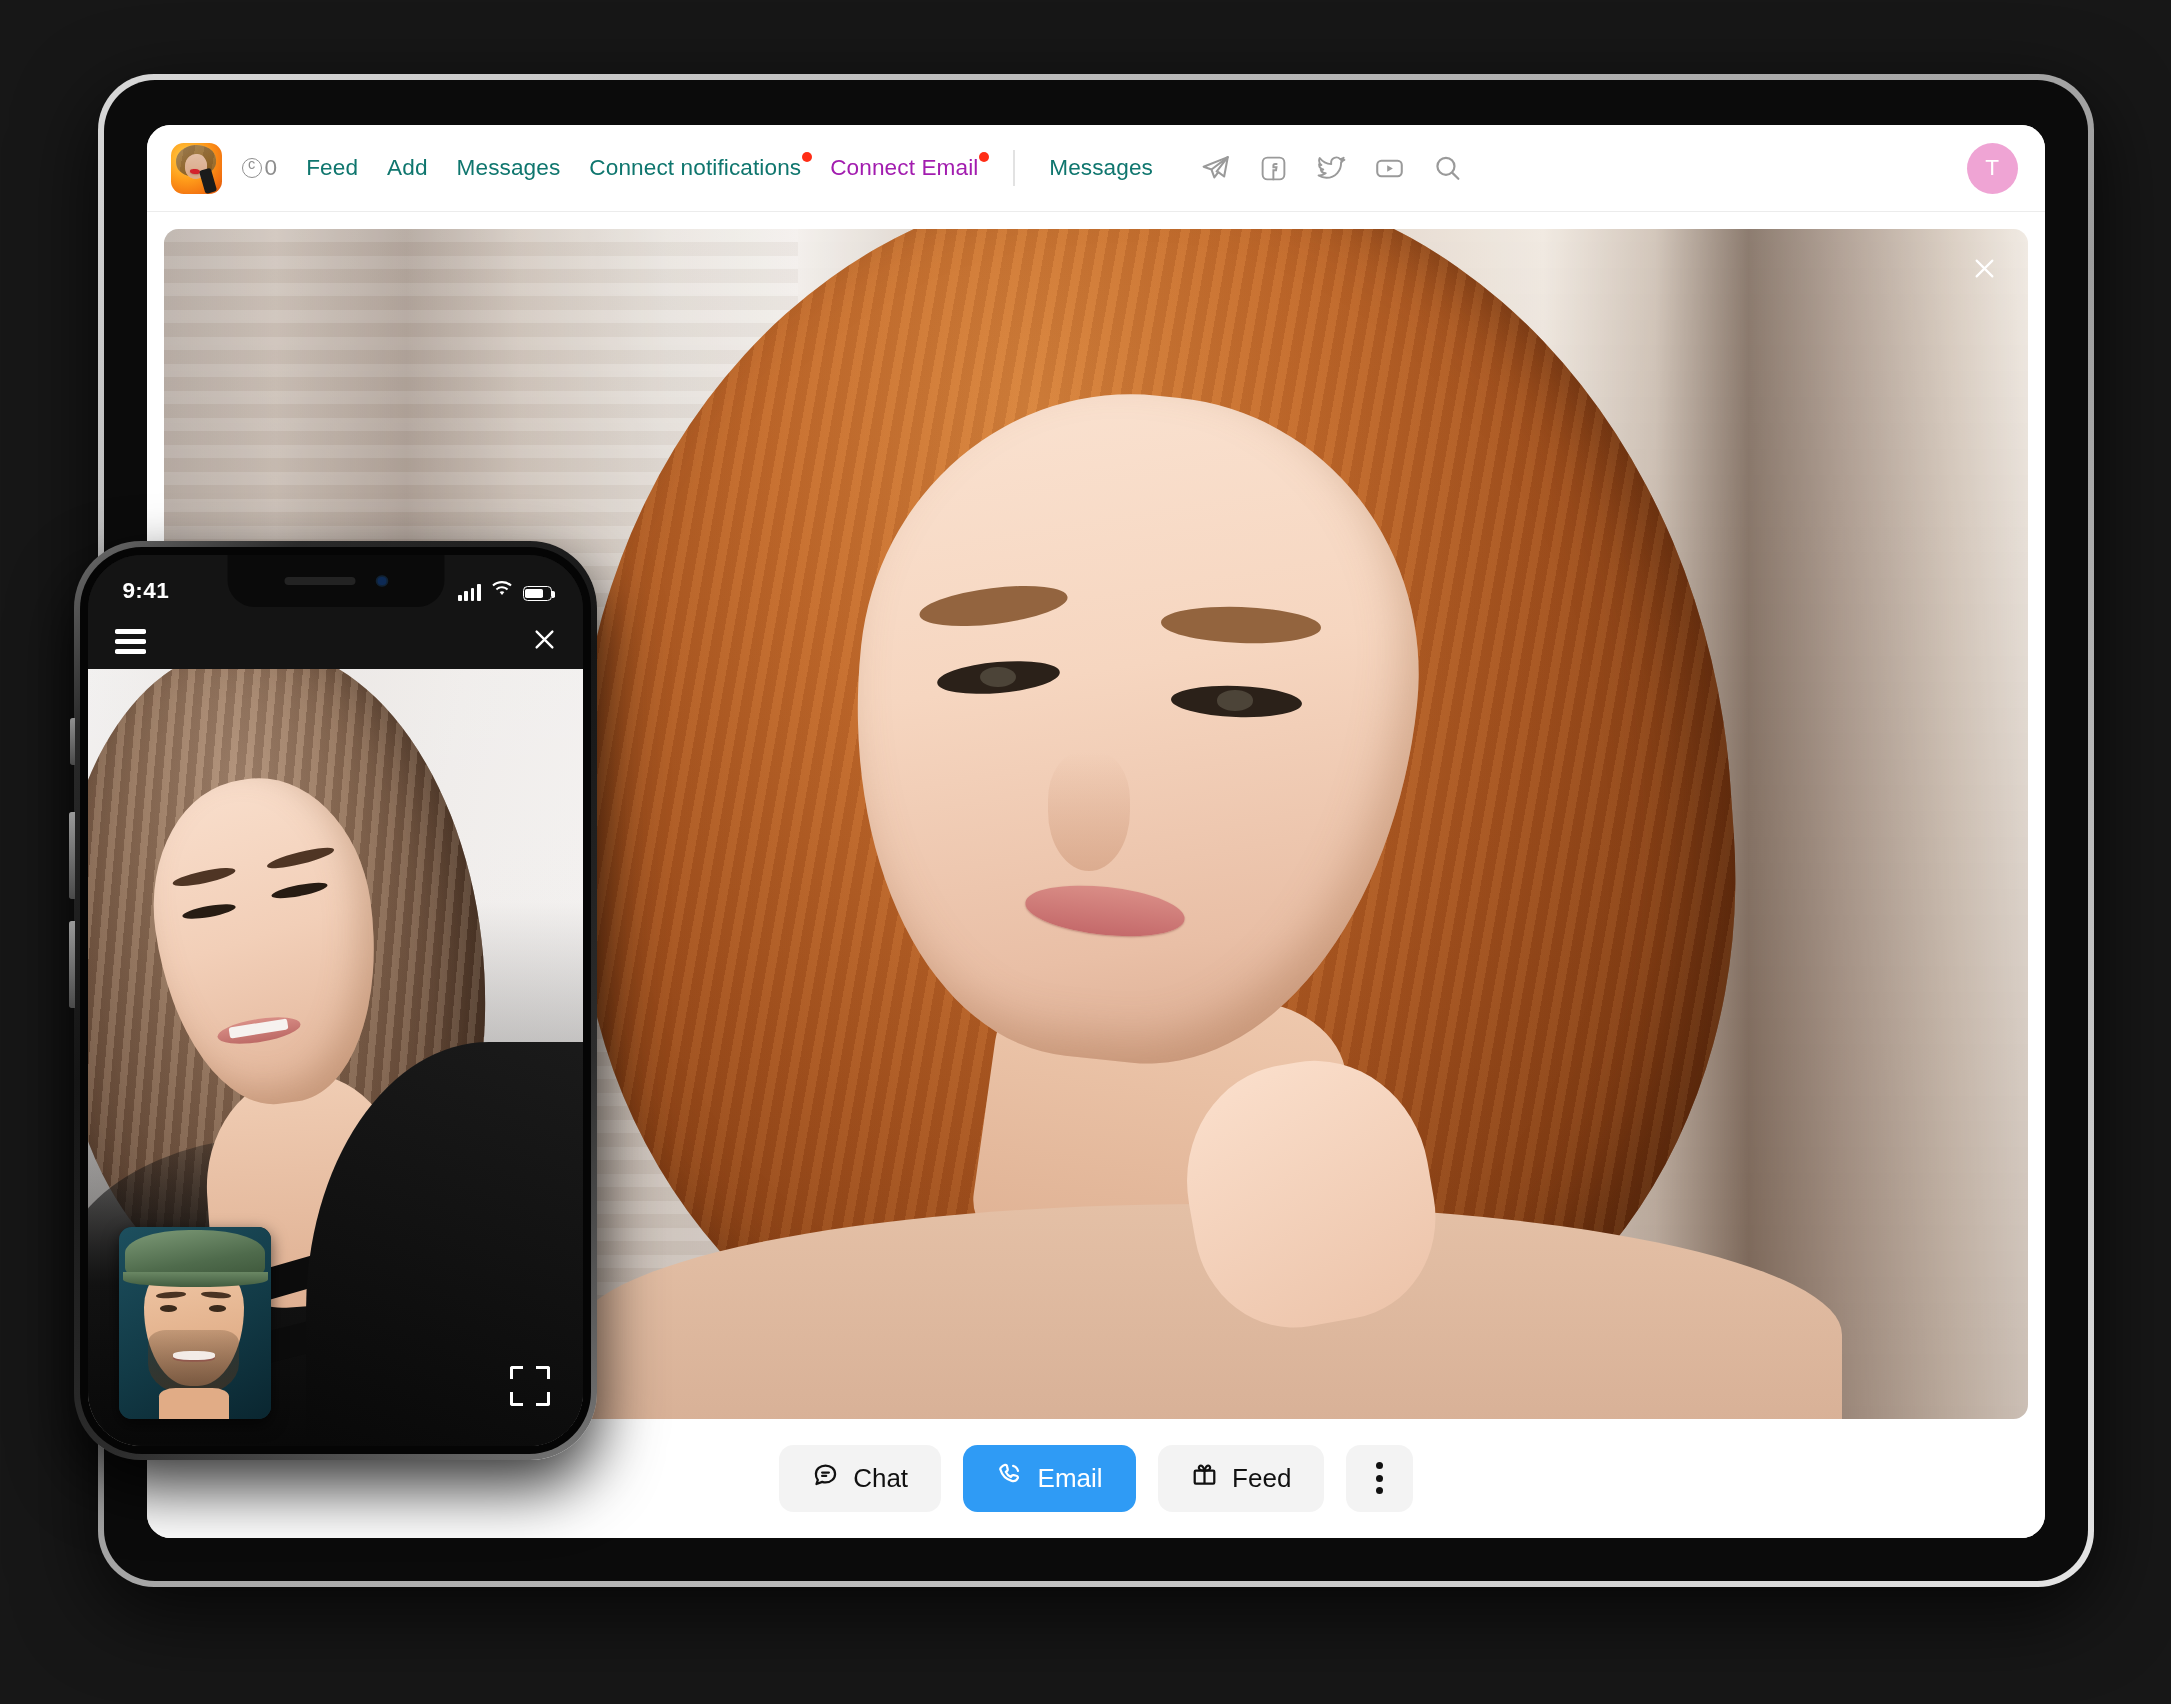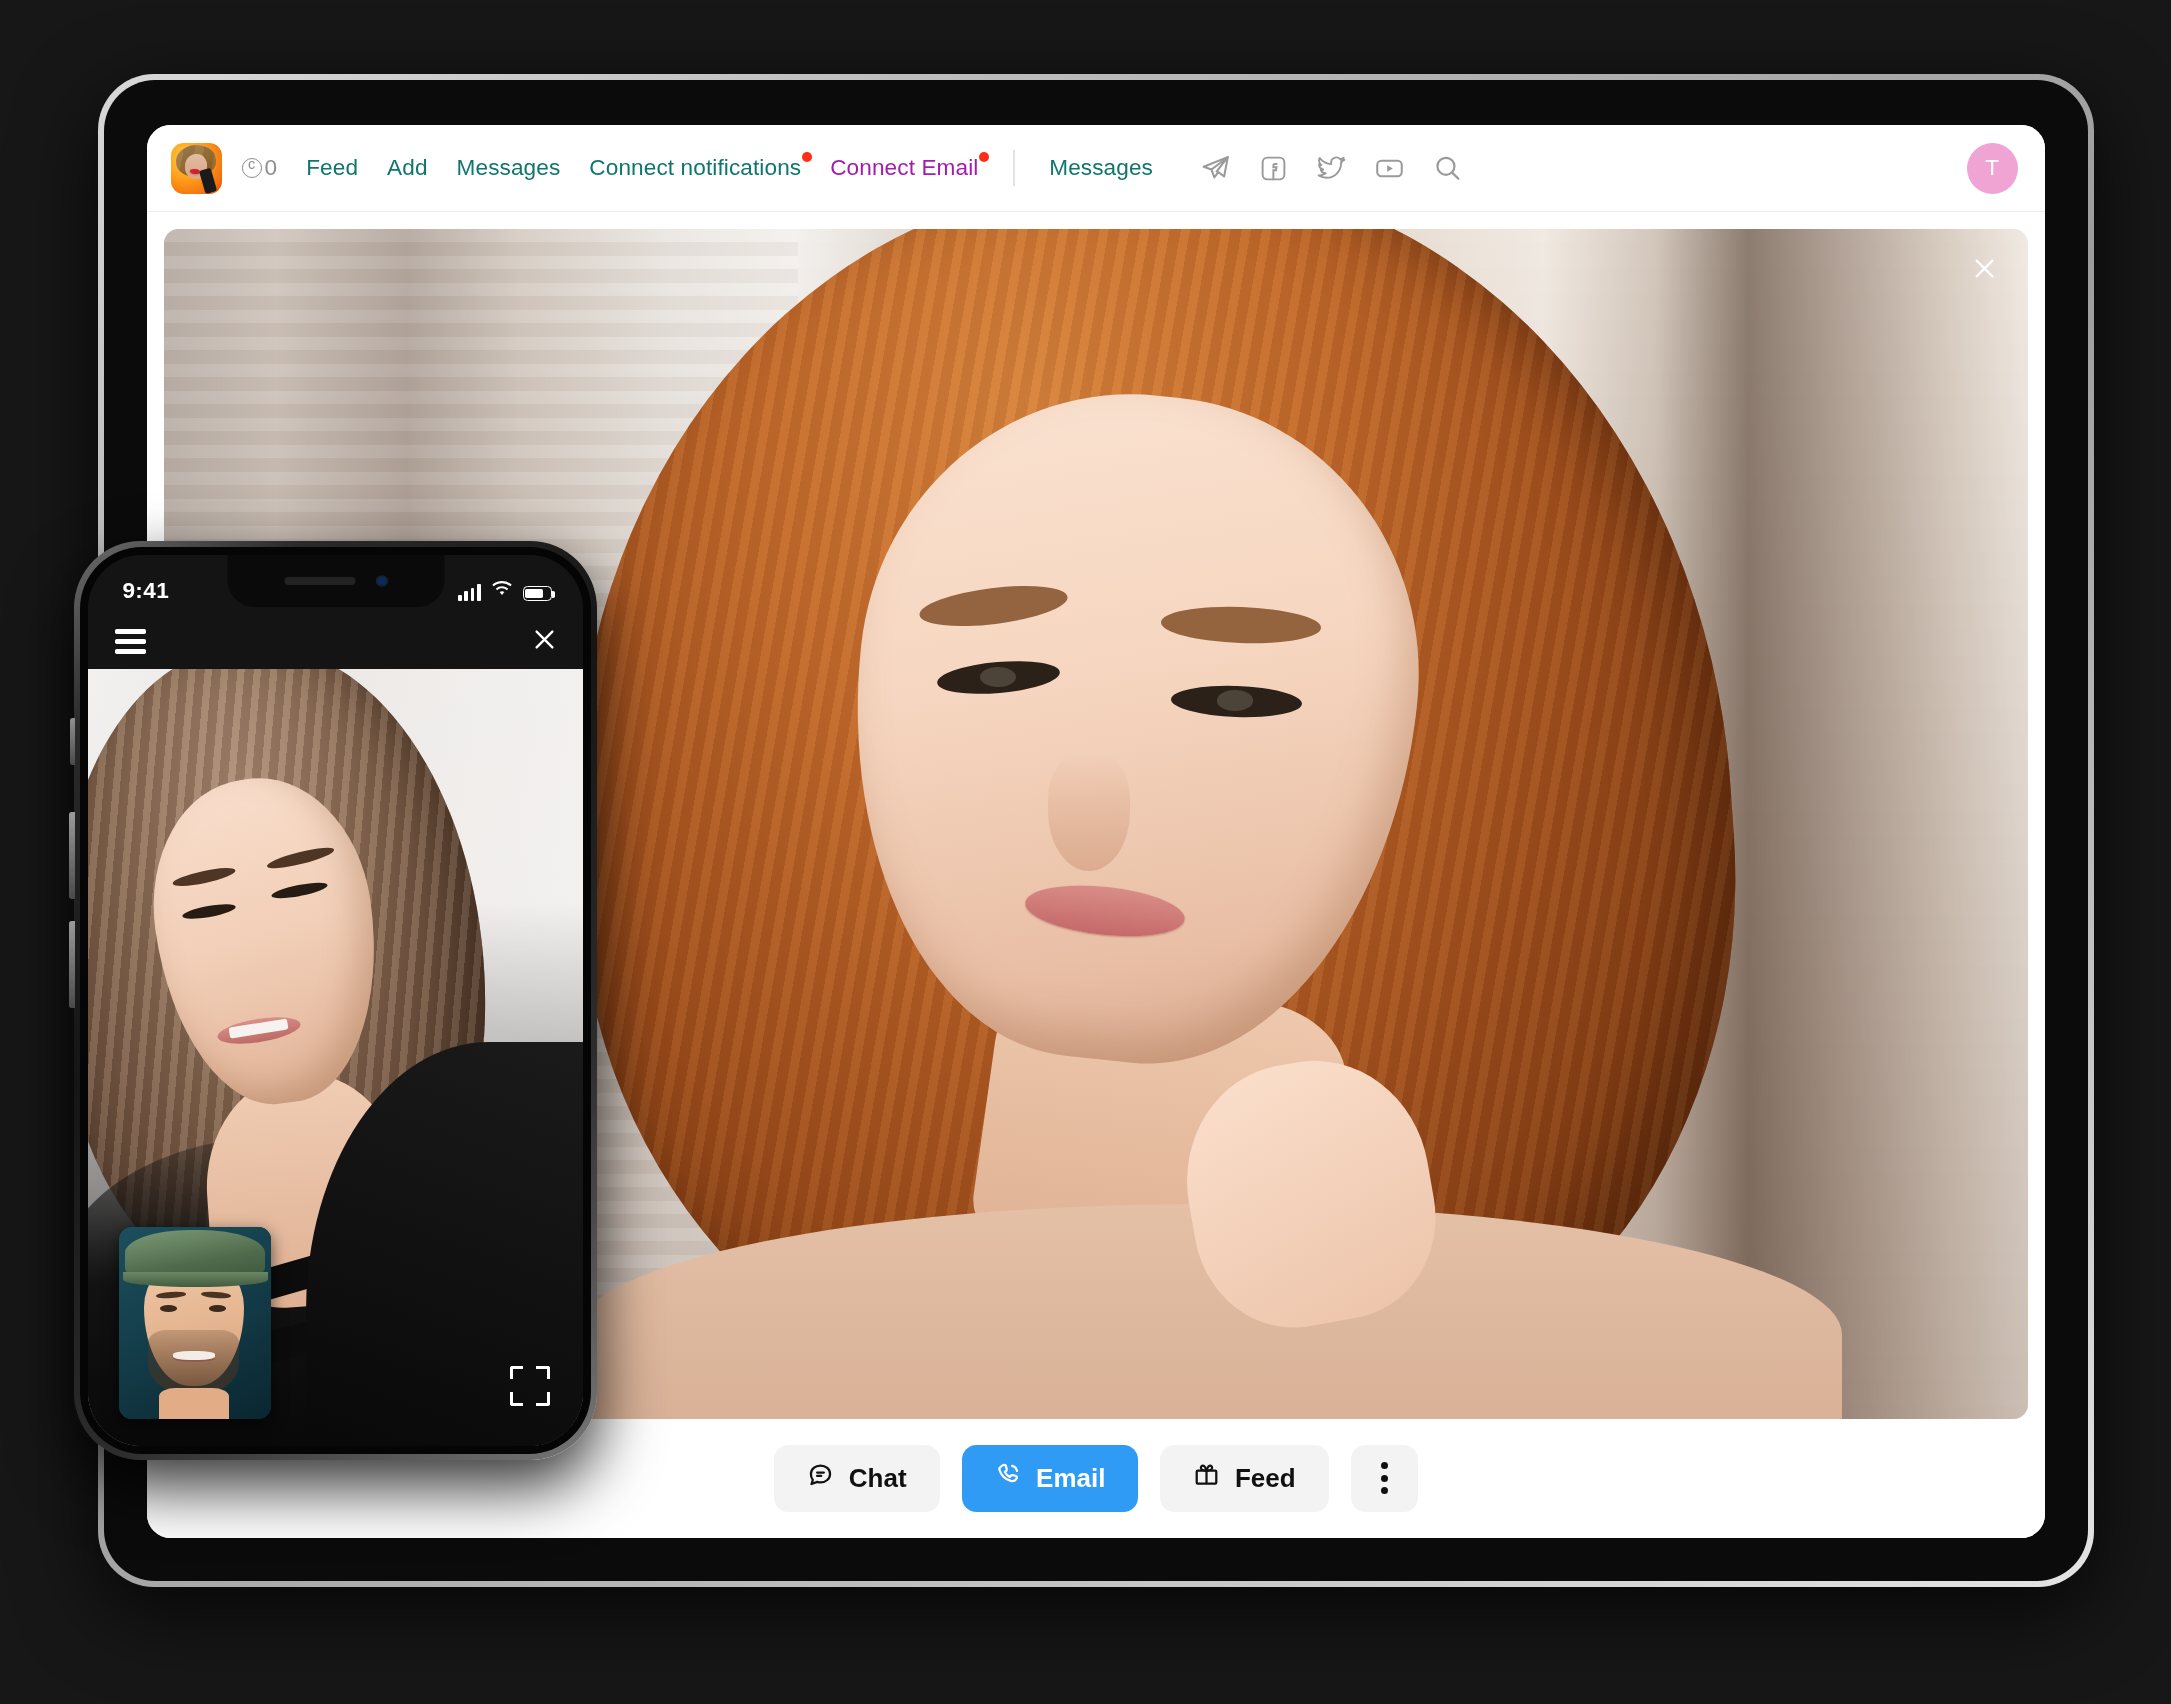--- a/index.html
+++ b/index.html
@@ -227,21 +227,21 @@
     background:#fff;
     display:flex; align-items:center; justify-content:center;
     gap: 22px;
   }
   .act {
     display:flex; align-items:center; gap: 14.5px;
     height: 67px; padding: 0 33px;
     border-radius: 14.5px;
     background: #f3f3f3;
     color:#111;
-    font-size: 26px; font-weight: bold;
+    font-size: 26px; font-weight: normal;
     cursor:pointer;
     white-space:nowrap;
     text-align:center;
   }
   .act.primary { background: #2f9bf5; color:#fff; }
   .act.kebab { padding: 0; width: 67px; justify-content:center; }
   .kebab-dots { display:flex; flex-direction:column; gap:5.4px; align-items:center; }
   .kebab-dots i { width:7.2px; height:7.2px; border-radius:50%; background:#111; display:block; }
 
   

